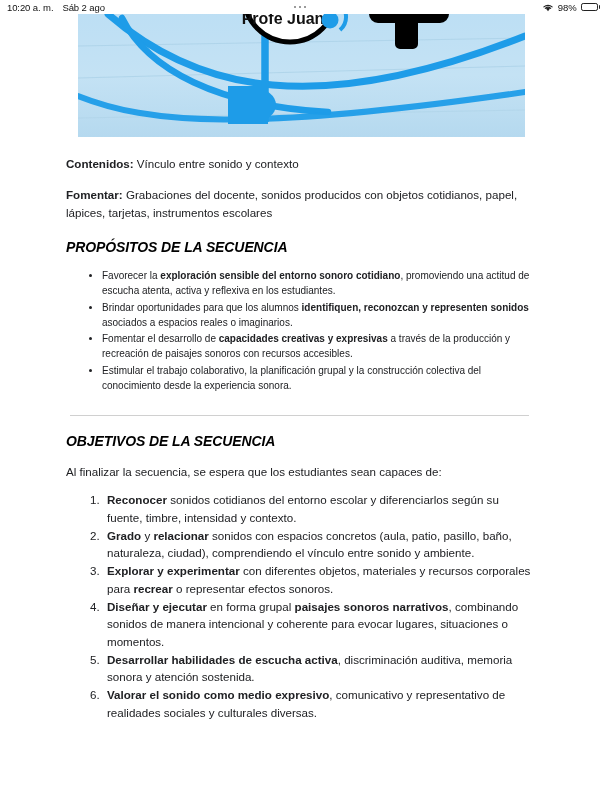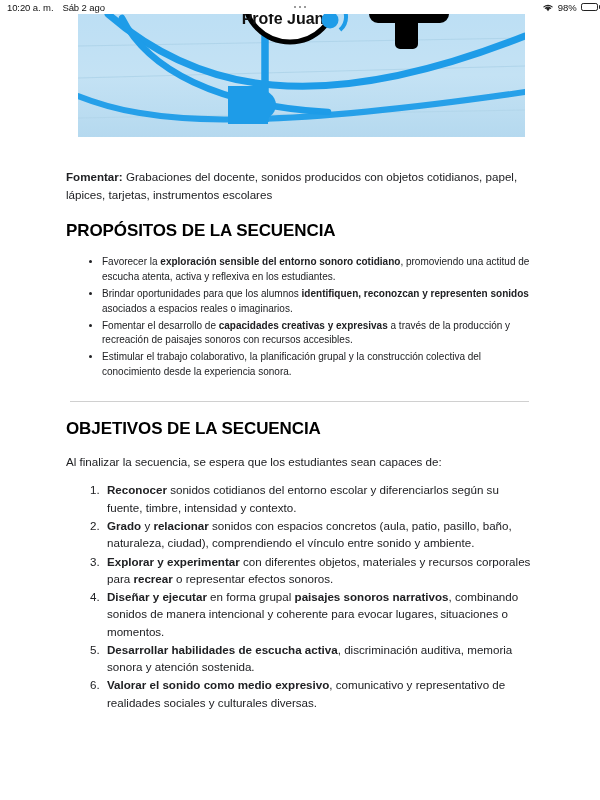--- a/index.html
+++ b/index.html
@@ -83,26 +83,27 @@
   }
   .meta{
     font-size:11.6px;
     color:#202124;
     line-height:1.55;
   }
   .meta b{ font-weight:bold; }
   .meta-block{ margin-bottom:13px; }
 
   h2.section-title{
-    font-size:17px;
+    font-size:14px;
     font-weight:bold;
     color:#000;
     letter-spacing:-0.1px;
     margin-top:17px;
     margin-bottom:14px;
+    font-style:italic;
   }
 
   ul.props{
     list-style:disc;
     padding-left:36px;
     font-size:10px;
     color:#202124;
     line-height:1.49;
   }
   ul.props li{ margin-bottom:2px; }
@@ -195,20 +196,24 @@
       <path d="M262 4 A17 17 0 0 1 262 30" stroke="#1e9ce8" stroke-width="4" fill="none"></path>
 
       <path d="M300 -20 L362 -20 A9 9 0 0 1 371 -11 L371 14 A9 9 0 0 1 362 23 L340 23 L340 44 A5 5 0 0 1 335 49 L322 49 A5 5 0 0 1 317 44 L317 23 L300 23 A9 9 0 0 1 291 14 L291 -11 A9 9 0 0 1 300 -20 Z" fill="#000000"></path>
     </svg>
   </div>
 
   <div class="content">
 
 
     <div class="meta meta-block">
+      <div>
+        <b>Contenidos:</b>
+        <span>Vínculo entre sonido y contexto</span>
+      </div>
     </div>
 
     <div class="meta">
       <b>Fomentar:</b>
       <span>Grabaciones del docente, sonidos producidos con objetos cotidianos, papel, lápices, tarjetas, instrumentos escolares</span>
     </div>
 
     <h2 class="section-title">PROPÓSITOS DE LA SECUENCIA</h2>
 
     <ul class="props">

